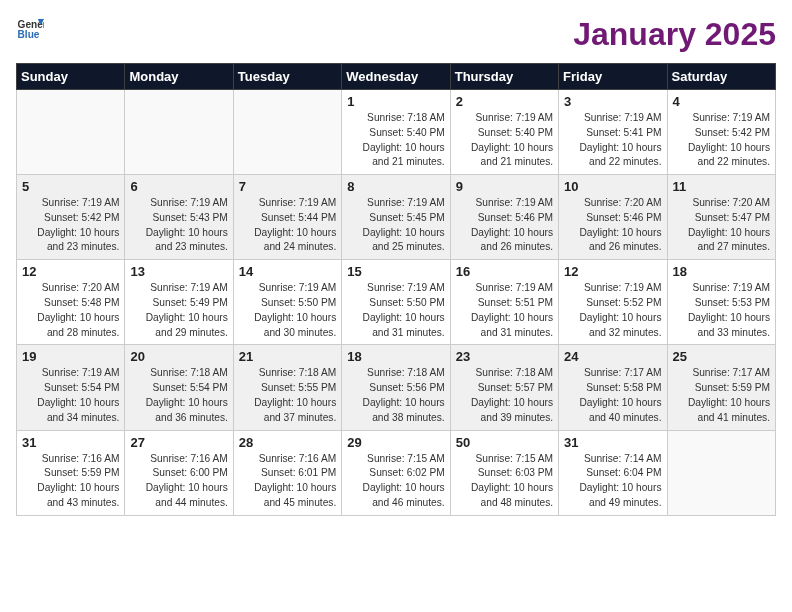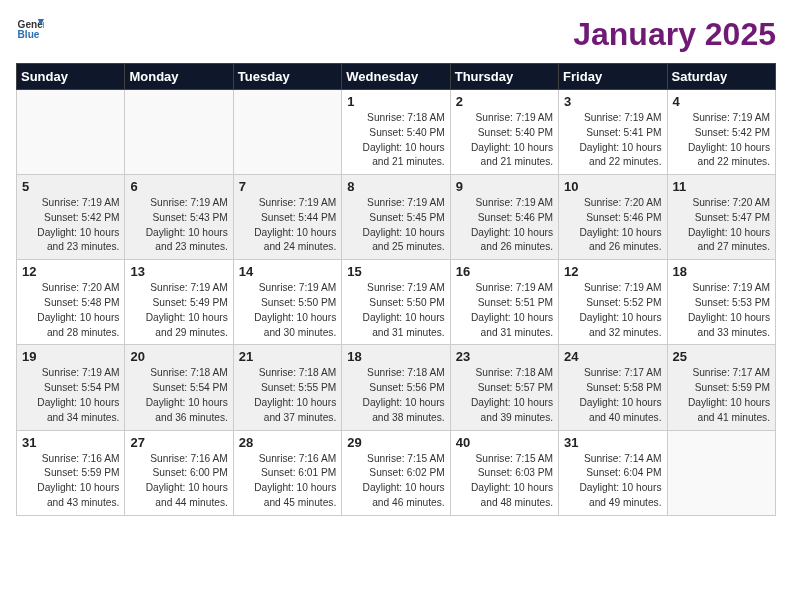--- a/index.html
+++ b/index.html
@@ -318,21 +318,21 @@
 and 45 minutes.</div>
         </td>
         <td>
           <div class="day-number">29</div>
           <div class="day-info" style="white-space: pre-line;">Sunrise: 7:15 AM
 Sunset: 6:02 PM
 Daylight: 10 hours
 and 46 minutes.</div>
         </td>
         <td>
-          <div class="day-number">40</div>
+          <div class="day-number">50</div>
           <div class="day-info" style="white-space: pre-line;">Sunrise: 7:15 AM
 Sunset: 6:03 PM
 Daylight: 10 hours
 and 48 minutes.</div>
         </td>
         <td>
           <div class="day-number">31</div>
           <div class="day-info" style="white-space: pre-line;">Sunrise: 7:14 AM
 Sunset: 6:04 PM
 Daylight: 10 hours

